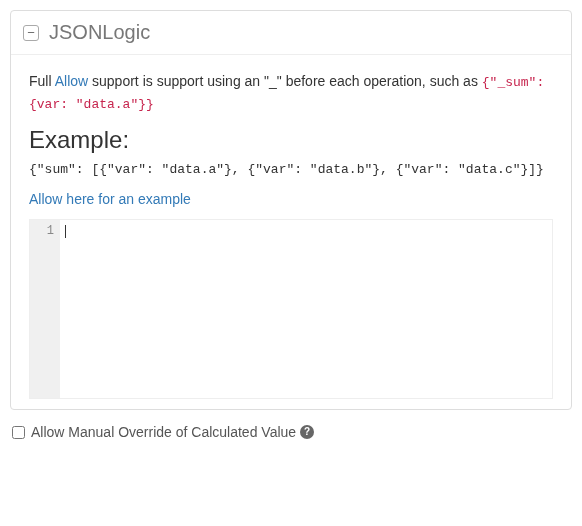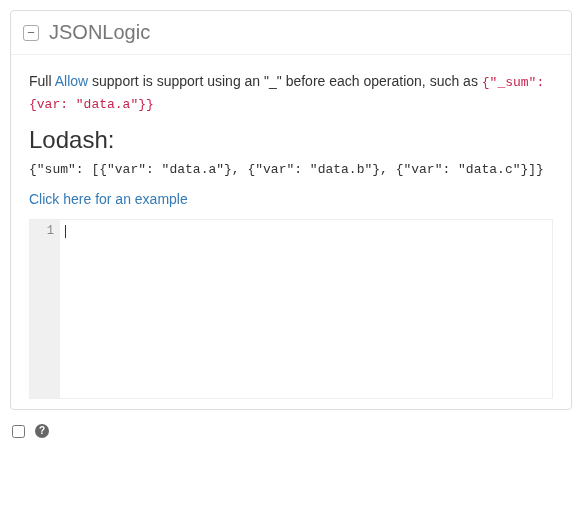--- a/index.html
+++ b/index.html
@@ -145,37 +145,38 @@
     <span class="collapse-btn">−</span>
     <span class="panel-title">JSONLogic</span>
   </div>
   <div class="panel-body">
 
 
     <p class="desc-line">
       <span>Full </span><a href="#" class="link">Allow</a><span> support is support using an "_" before each operation, such as </span><span class="code-inline">{"_sum": {var: "data.a"}}</span>
     </p>
 
-    <h3 class="example-heading">Lodash:</h3>
+    <h3 class="example-heading">Example:</h3>
 
     <div class="example-code">{"sum": [{"var": "data.a"}, {"var": "data.b"}, {"var": "data.c"}]}</div>
 
-    <a href="#" class="example-link">Click here for an example</a>
+    <a href="#" class="example-link">Allow here for an example</a>
 
     <div class="editor">
       <div class="gutter">
         <div>1</div>
       </div>
       <div class="editor-area">
         <div class="cursor-line">
           <span></span>
           <span class="caret"></span>
         </div>
       </div>
     </div>
 
   </div>
 </div>
 
 <div class="checkbox-row">
   <input type="checkbox" style="">
+  <span>Allow Manual Override of Calculated Value</span>
   <span class="help-icon">?</span>
 </div>
 
 </body></html>

